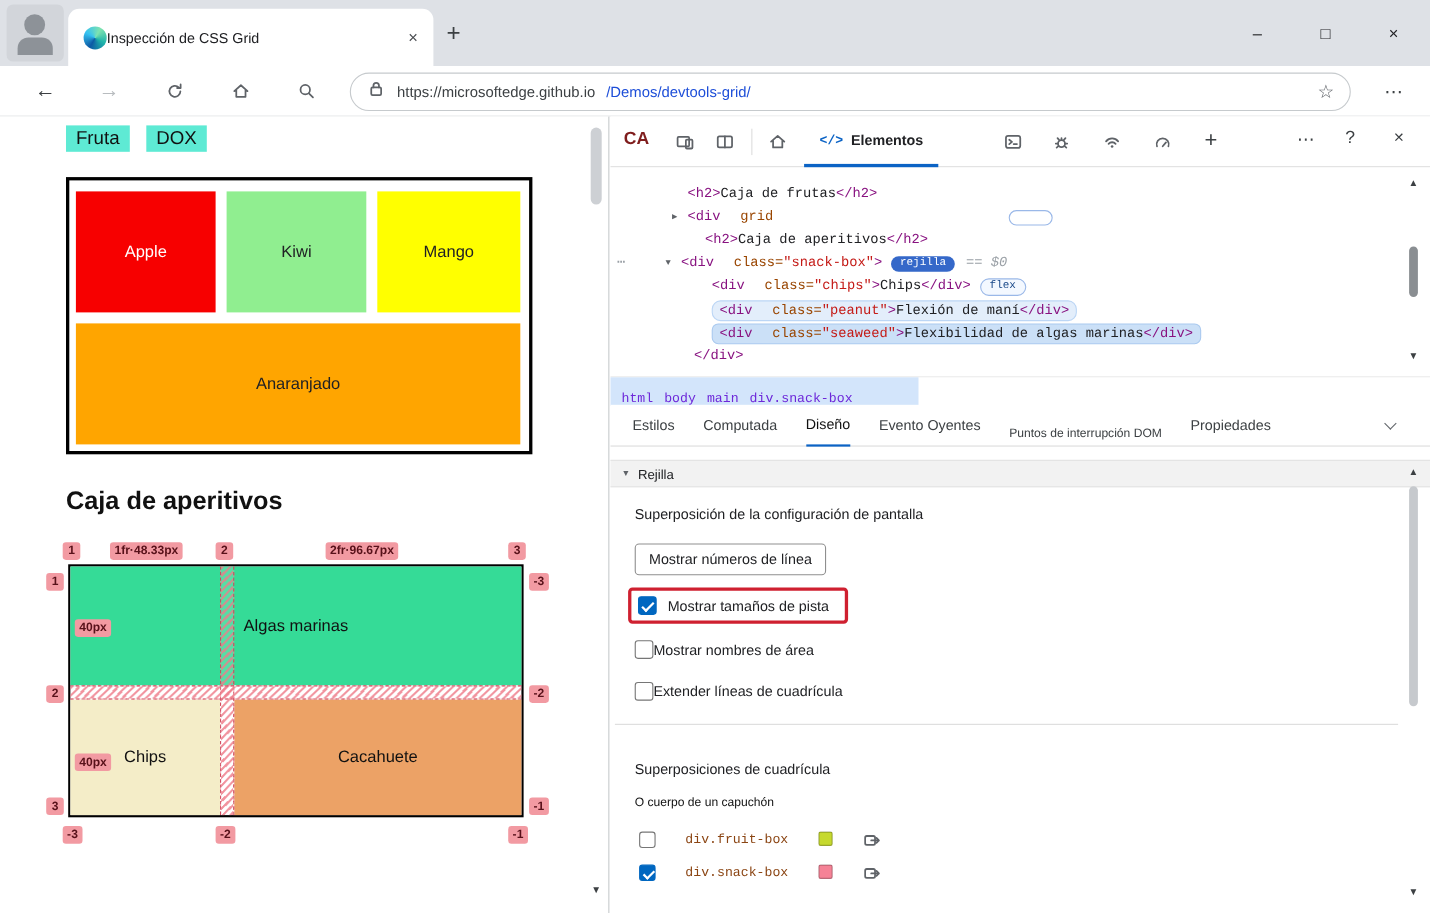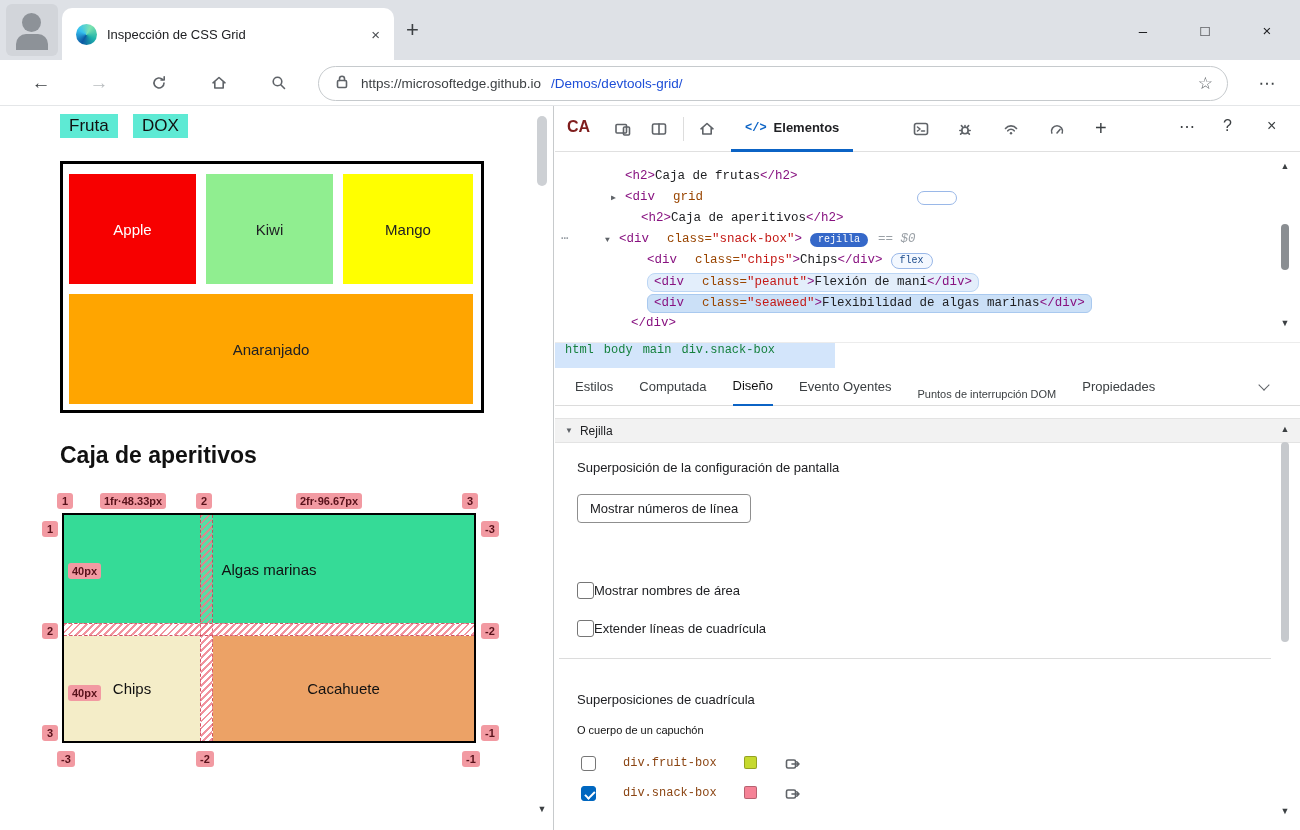--- a/index.html
+++ b/index.html
@@ -5,21 +5,21 @@
   *{box-sizing:border-box;margin:0;padding:0}
   html,body{background:#fff}
   body{font-family:"Liberation Sans",sans-serif;color:#202124}
   .window{position:relative;width:1300px;height:830px;background:#fff;overflow:hidden}
 
   
   .titlebar{position:absolute;left:0;top:0;width:1300px;height:60px;background:#dee1e6}
   .profile{position:absolute;left:6px;top:4px;width:52px;height:52px;background:#d2d5da;border-radius:6px}
   .profile .head{position:absolute;left:16px;top:9px;width:19px;height:19px;border-radius:50%;background:#8d9298}
   .profile .body{position:absolute;left:10px;top:30px;width:32px;height:16px;border-radius:10px 10px 0 0;background:#8d9298}
-  .tab{position:absolute;left:62px;top:8px;width:332px;height:52px;background:#fff;border-radius:10px 10px 0 0;display:flex;align-items:center;padding:0 14px;gap:10px}
+  .tab{position:absolute;left:62px;top:8px;width:332px;height:52px;background:#fff;border-radius:10px 10px 0 0;display:flex;align-items:center;padding:0 14px;gap:0}
   .edge-logo{width:21px;height:21px;border-radius:50%;background:conic-gradient(from 210deg,#0c59a4,#35c1f1,#7ee3b0,#1fb3aa,#0c59a4);flex:0 0 auto}
   .tab-title{font-size:13px;color:#202124;flex:1;white-space:nowrap;overflow:hidden}
   .glyph-btn{color:#4a4d51;font-size:15px;text-align:center}
   .newtab{position:absolute;left:406px;top:17px;font-size:22px;color:#3c4043}
   .winctl{position:absolute;top:0;height:60px;width:46px;display:flex;align-items:center;justify-content:center;color:#202124;font-size:15px}
 
   
   .navbar{position:absolute;left:0;top:60px;width:1300px;height:46px;background:#fff;border-bottom:1px solid #e4e6e8}
   .navic{position:absolute;top:72px;width:22px;height:22px;display:flex;align-items:center;justify-content:center;font-size:19px;color:#3c4043}
   .navic.disabled{color:#b8bcbf}
@@ -69,21 +69,21 @@
   .expander{font-size:8px;color:#5f6368;width:14px;display:inline-block}
   .gutter-dots{color:#9aa0a6;width:44px;display:inline-block;letter-spacing:1px}
   .badge{display:inline-block;margin-left:8px;font-size:10px;line-height:14px;padding:0 8px;border-radius:8px}
   .badge.filled{background:#3568c9;color:#fff}
   .badge.outline{border:1px solid #9ab8e8;color:#1b4a8a;background:#f3f8ff}
   .badge.empty{border:1px solid #9ab8e8;background:transparent;width:40px;height:14px;margin-left:214px}
   .hl-hover{background:#e3eefb;border:1px solid #bcd6f5;border-radius:8px;padding:0 6px}
   .hl-sel{background:#cbe0f7;border:1px solid #a9c9ef;border-radius:6px;padding:0 6px}
 
   .breadcrumb-bar{position:absolute;left:0;top:236px;width:745px;height:26px;background:#fff;border-top:1px solid #ececec}
-  .breadcrumb-hl{position:absolute;left:0;top:0;width:280px;height:26px;background:#d3e5fb;display:flex;align-items:flex-start;gap:10px;padding:0 10px;font-family:"Liberation Mono",monospace;font-size:12px;color:#15803d}
+  .breadcrumb-hl{position:absolute;left:0;top:0;width:280px;height:26px;background:#d3e5fb;display:flex;align-items:flex-end;gap:10px;padding:0 10px;font-family:"Liberation Mono",monospace;font-size:12px;color:#6d28d9}
 
   .panel-tabs{position:absolute;left:0;top:262px;width:745px;height:38px;border-bottom:1px solid #dcdcdc;display:flex;align-items:center;gap:26px;padding-left:20px;background:#fff}
   .ptab{font-size:13px;color:#3c4043;height:38px;display:flex;align-items:center}
   .ptab.active{color:#111;border-bottom:2px solid #0b63c5}
   .ptab.small{font-size:11px;align-self:flex-start;margin-top:20px;height:auto}
   .chev{width:8px;height:8px;border-right:1.8px solid #5f6368;border-bottom:1.8px solid #5f6368;transform:rotate(45deg);position:absolute;right:32px;top:13px}
 
   .rejilla-header{position:absolute;left:0;top:312px;width:745px;height:25px;background:#f2f2f2;border-top:1px solid #e3e3e3;border-bottom:1px solid #e3e3e3;display:flex;align-items:center;gap:7px;padding-left:10px}
   .rejilla-header .tri{font-size:8px;color:#5f6368}
   .rejilla-header .lbl{font-size:12px;color:#202124}
@@ -332,20 +332,24 @@
 
     <div class="rejilla-header">
       <span class="tri">▼</span>
       <span class="lbl">Rejilla</span>
     </div>
 
     <div class="pb-text" style="left:22px;top:354px">Superposición de la configuración de pantalla</div>
 
     <button class="dt-button" style="left:22px;top:388px">Mostrar números de línea</button>
 
+    <div class="red-annotation" style="left:16px;top:428px">
+      <span class="cb checked"></span>
+      <span>Mostrar tamaños de pista</span>
+    </div>
 
     <div class="cbrow" style="left:22px;top:476px">
       <span class="cb"></span>
       <span>Mostrar nombres de área</span>
     </div>
 
     <div class="cbrow" style="left:22px;top:514px">
       <span class="cb"></span>
       <span>Extender líneas de cuadrícula</span>
     </div>

